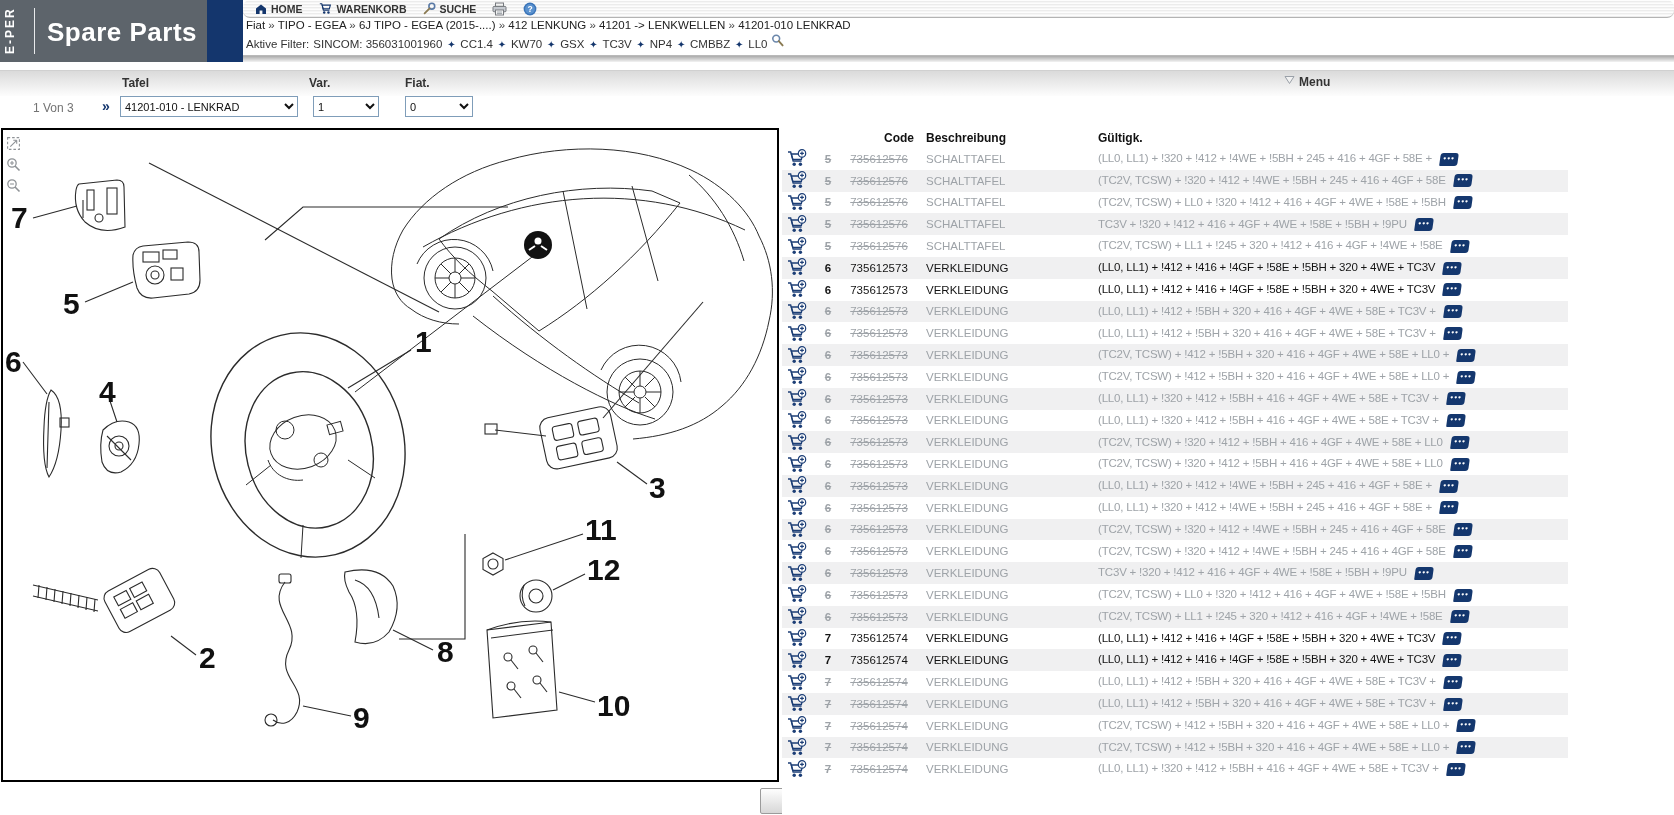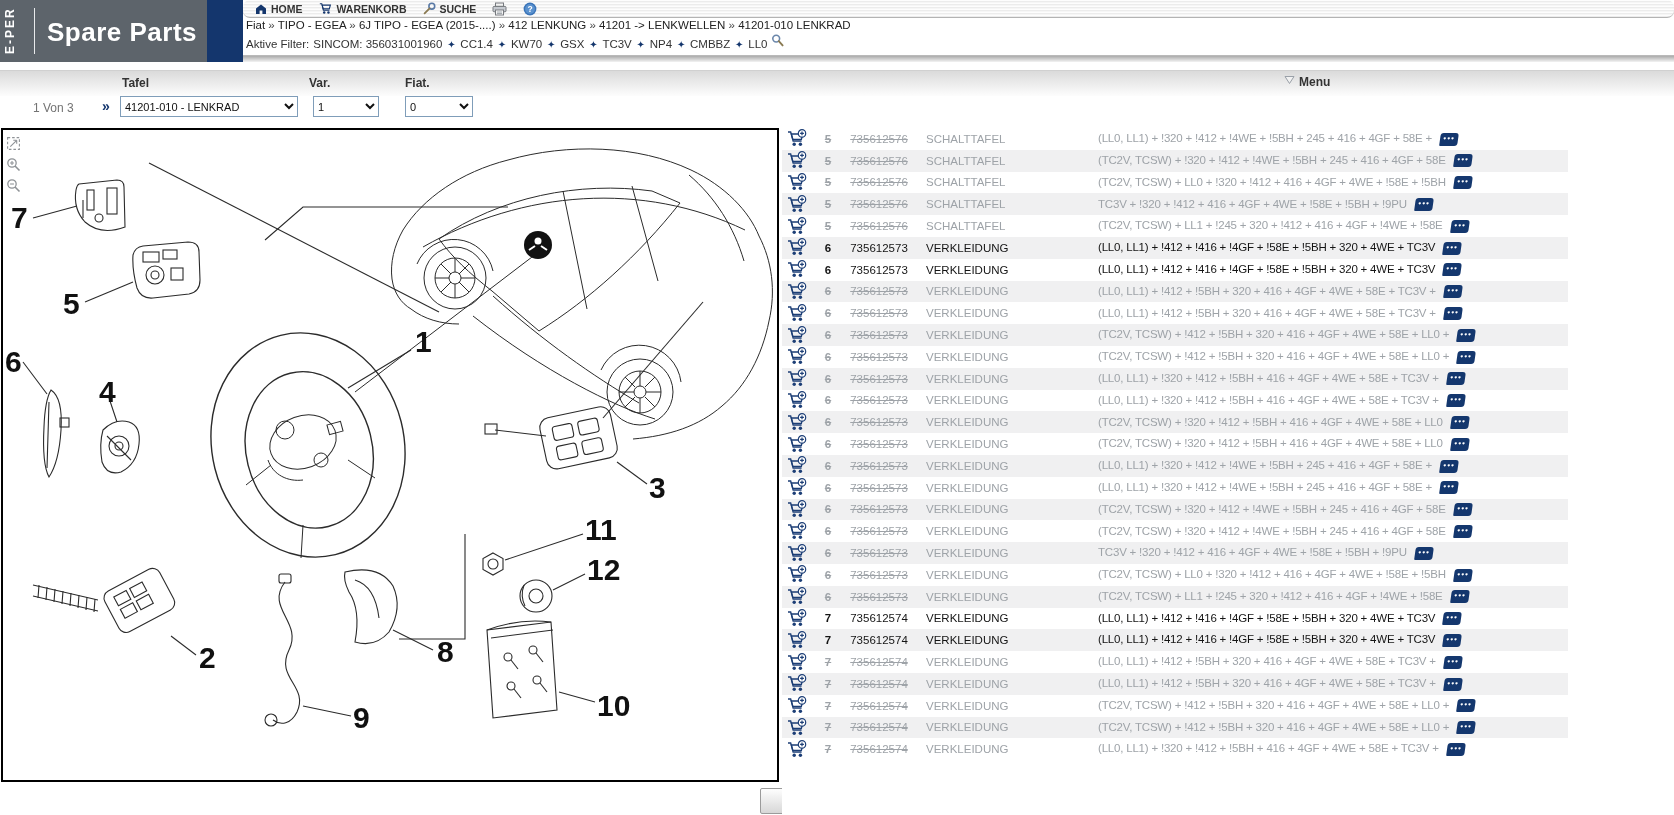--- a/index.html
+++ b/index.html
@@ -352,20 +352,28 @@
 </svg>
 
 <div id="search-btn" class="abs">
   <svg width="19" height="19" viewBox="0 0 19 19">
     <circle cx="7.5" cy="7.5" r="5" fill="none" stroke="#1e5ea6" stroke-width="2.6"></circle>
     <path d="M11.2,11.2 L16.5,16.5" stroke="#1e5ea6" stroke-width="3" stroke-linecap="round"></path>
   </svg>
 </div>
 
 <div id="table" class="abs">
+  <div class="thead">
+    <span></span>
+      <span></span>
+    <span class="h-code">Code</span>
+    <span></span>
+    <span>Beschreibung</span>
+    <span>Gültigk.</span>
+  </div>
   <div>
   <div class="row odd inactive">
     <span class="cart">
       <svg width="20" height="19" viewBox="0 0 20 19">
         <g stroke="#1c3e76" stroke-width="1.3" fill="none">
           <path d="M1,3 H3.7 L6.1,12 H14.6"></path>
               <path d="M4.3,5 H15.9 L14.4,10.3 H5.8 Z"></path>
         </g>
         <circle cx="7.2" cy="15.2" r="1.7" fill="#1c3e76"></circle>
             <circle cx="13.4" cy="15.2" r="1.7" fill="#1c3e76"></circle>

